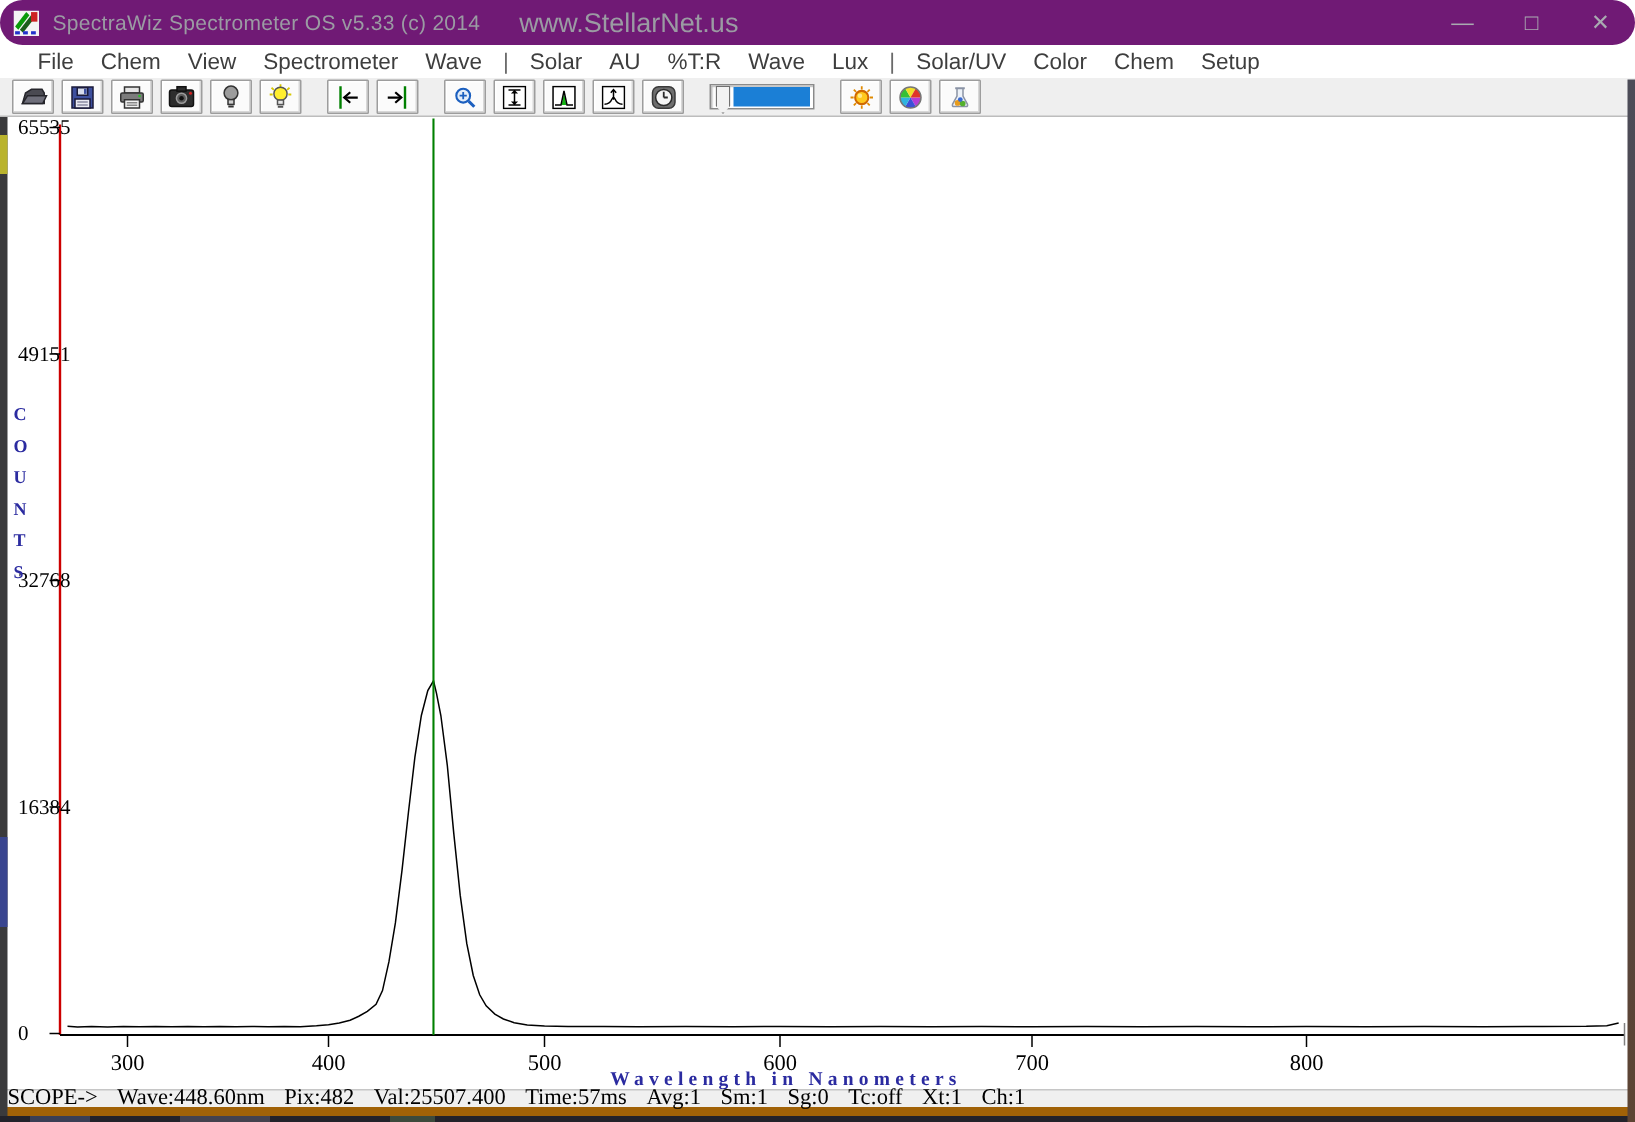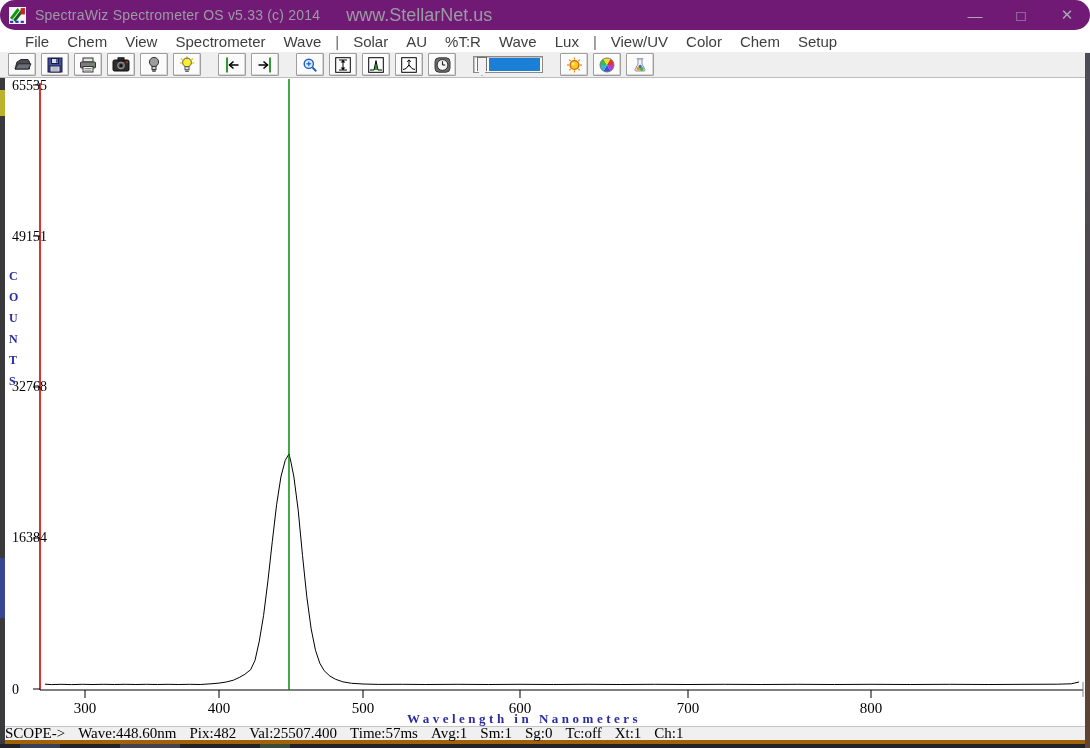--- a/index.html
+++ b/index.html
@@ -44,21 +44,21 @@
   .left-strip { position: absolute; left: 0; top: 78px; width: 5px; height: 666px; background: #3a3a3c; z-index: 5; }
   .left-strip .frag-yellow { position: absolute; left: 0; top: 12px; width: 5px; height: 26px; background: #b9b32d; }
   .left-strip .frag-blue { position: absolute; left: 0; top: 480px; width: 5px; height: 60px; background: #39458f; }
   .right-strip { position: absolute; right: 0; top: 53px; width: 5px; height: 695px;
                  background: linear-gradient(#4c4c58, #514546, #5d4433); z-index: 5; }
   .bottom-strip { position: absolute; left: 0; bottom: 0; width: 1090px; height: 4px; background: #22222a; z-index: 4; }
   .bottom-strip i { position: absolute; top: 0; height: 4px; display: block; }
 
   
   .statusbar { position: absolute; top: 726px; left: 0; width: 1090px; height: 18px;
-               background: #f0f0f0; border-top: 1px solid #c6c6c6; border-bottom: 4px solid #a16207;
+               background: #f0f0f0; border-top: 1px solid #c6c6c6; border-bottom: 6px solid #a16207;
                display: flex; align-items: center; padding-left: 5px;
                font-family: "Liberation Serif", serif; font-size: 15px; color: #000; }
   .status-field { margin-right: 13px; white-space: nowrap; }
 </style>
 </head>
 <body>
 
 <div class="titlebar">
   <span class="app-icon">
     <svg viewBox="0 0 16 16" width="17" height="17">
@@ -86,21 +86,21 @@
     <span class="menu-item">View</span>
     <span class="menu-item">Spectrometer</span>
     <span class="menu-item">Wave</span>
     <span class="menu-sep">|</span>
     <span class="menu-item">Solar</span>
     <span class="menu-item">AU</span>
     <span class="menu-item">%T:R</span>
     <span class="menu-item">Wave</span>
     <span class="menu-item">Lux</span>
     <span class="menu-sep">|</span>
-    <span class="menu-item">View/UV</span>
+    <span class="menu-item">Solar/UV</span>
     <span class="menu-item">Color</span>
     <span class="menu-item">Chem</span>
     <span class="menu-item">Setup</span>
   </div>
 
 <div class="toolbar">
     <div class="tb-btn">
       <span>
         <svg width="19" height="16" viewBox="0 0 19 16">
           <path d="M2 12 L4 5 L8 2.5 L15 2.5 L16.5 5 L16.5 12 Z" fill="#4a4a52" stroke="#26262c"></path>

